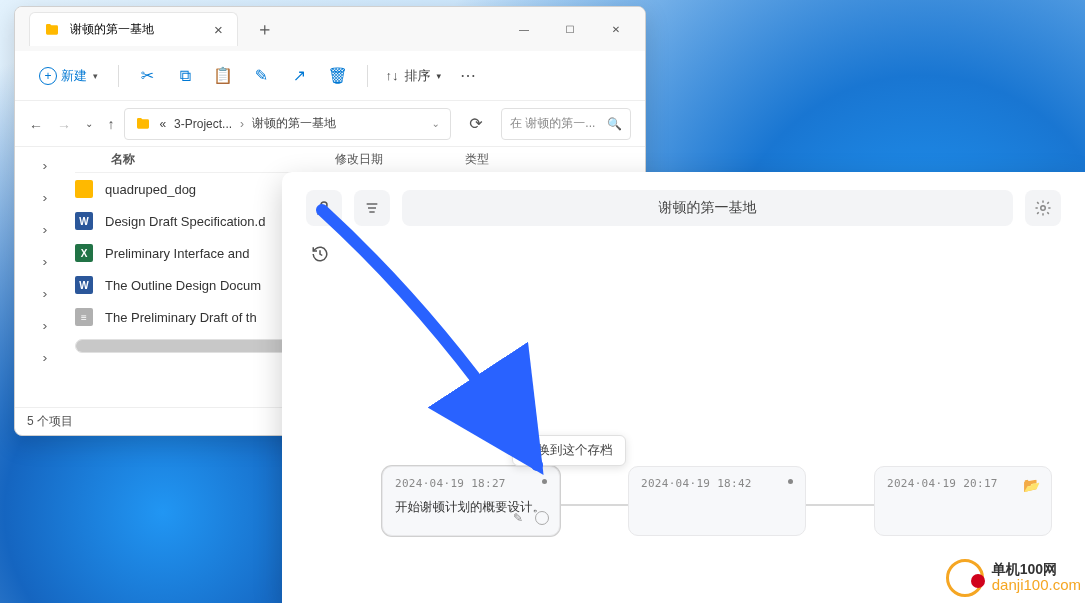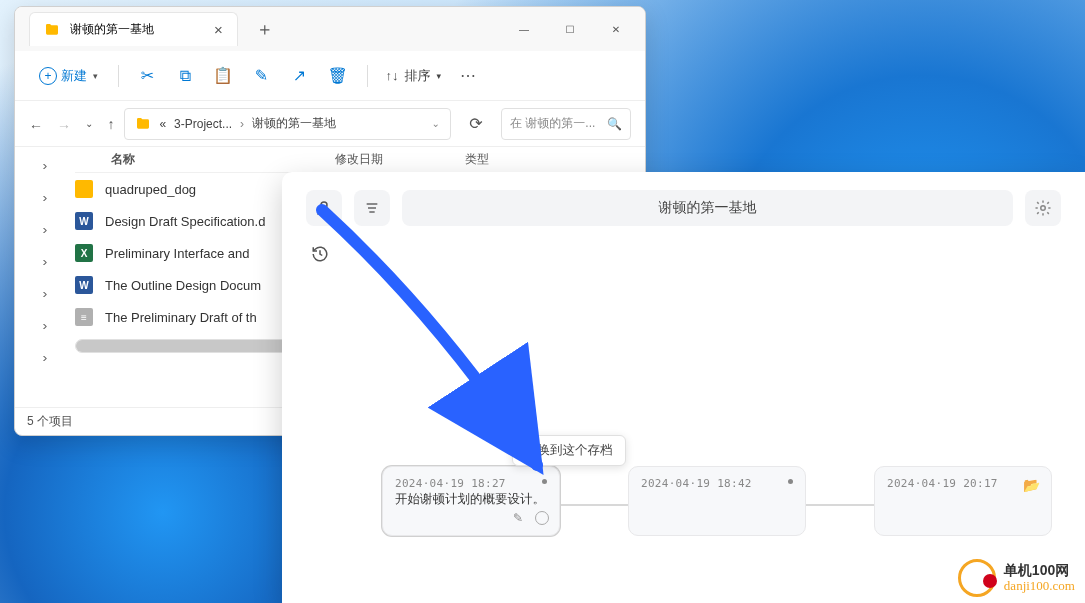--- a/index.html
+++ b/index.html
@@ -68,36 +68,36 @@
 }
 .app-header { display:flex; align-items:center; gap:12px; }
 .hdr-btn { width:36px; height:36px; border-radius:8px; background:#f3f4f6; display:flex; align-items:center; justify-content:center; color:#555; font-size:18px; }
 .hdr-title { flex:1; height:36px; background:#f3f4f6; border-radius:8px; display:flex; align-items:center; justify-content:center; font-size:14px; color:#444; }
 .history-ic { margin-top:14px; width:28px; height:28px; display:flex;align-items:center;justify-content:center; color:#555; font-size:16px; }
 
 .timeline-row { position:absolute; left:100px; right:0; top:294px; display:flex; align-items:flex-start; gap:0; }
 .tl-card { width:178px; min-height:70px; background:#f7f8fa; border:1px solid #e8e8ea; border-radius:10px; padding:10px 12px 18px; position:relative; }
 .tl-card.active{ box-shadow:0 0 0 1px #d0d0d0; }
 .tl-ts { font-size:11px; color:#888; font-family: "Segoe UI Mono", monospace; letter-spacing:0.3px; }
-.tl-desc { font-size:12.5px; color:#333; margin-top:0; line-height:1.5; }
+.tl-desc { font-size:12.5px; color:#333; margin-top:8px; line-height:1.5; }
 .tl-dot { position:absolute; top:12px; right:12px; width:5px; height:5px; border-radius:50%; background:#888; }
 .tl-circle { position:absolute; bottom:10px; right:10px; width:14px; height:14px; border:1.5px solid #aaa; border-radius:50%; }
 .tl-edit { position:absolute; bottom:10px; right:32px; width:14px; height:14px; color:#888; font-size:12px; }
 .tl-folder { position:absolute; top:10px; right:10px; color:#1890ff; font-size:14px; }
 .tl-connector { width:68px; height:1.5px; background:#d8d8d8; margin-top:38px; }
 
 .tooltip { position:absolute; left:512px; top:435px; background:#fff; border:1px solid #e0e0e0; border-radius:6px; padding:6px 12px; font-size:12.5px; color:#444; box-shadow:0 2px 8px rgba(0,0,0,.12); }
 
 .arrow { position:absolute; left:302px; top:200px; width:260px; height:280px; pointer-events:none; }
 
-.watermark { position:absolute; right:10px; bottom:6px; display:flex; align-items:center; gap:8px; }
+.watermark { position:absolute; right:4px; bottom:6px; display:flex; align-items:center; gap:8px; }
 .wm-ico{ width:38px; height:38px; border-radius:50%; border:3px solid #f5a623; position:relative; }
 .wm-ico::after{ content:''; position:absolute; right:-4px; top:12px; width:14px; height:14px; border-radius:50%; background:#d0021b; }
 .wm-txt{ font-size:14px; font-weight:bold; color:#333; line-height:1.1; }
-.wm-txt small{ display:block; font-size:13px; color:#f5a623; font-weight:normal;font-family:Liberation Serif, serif; }
+.wm-txt small{ display:block; font-size:15px; color:#f5a623; font-weight:normal; }
 
 svg.folder-ic{ width:16px; height:16px; fill:#ffb900; }
 </style>
 </head>
 <body>
 
 <div class="desktop-bg"></div>
 
 <div class="explorer">
   <div class="title-bar">

